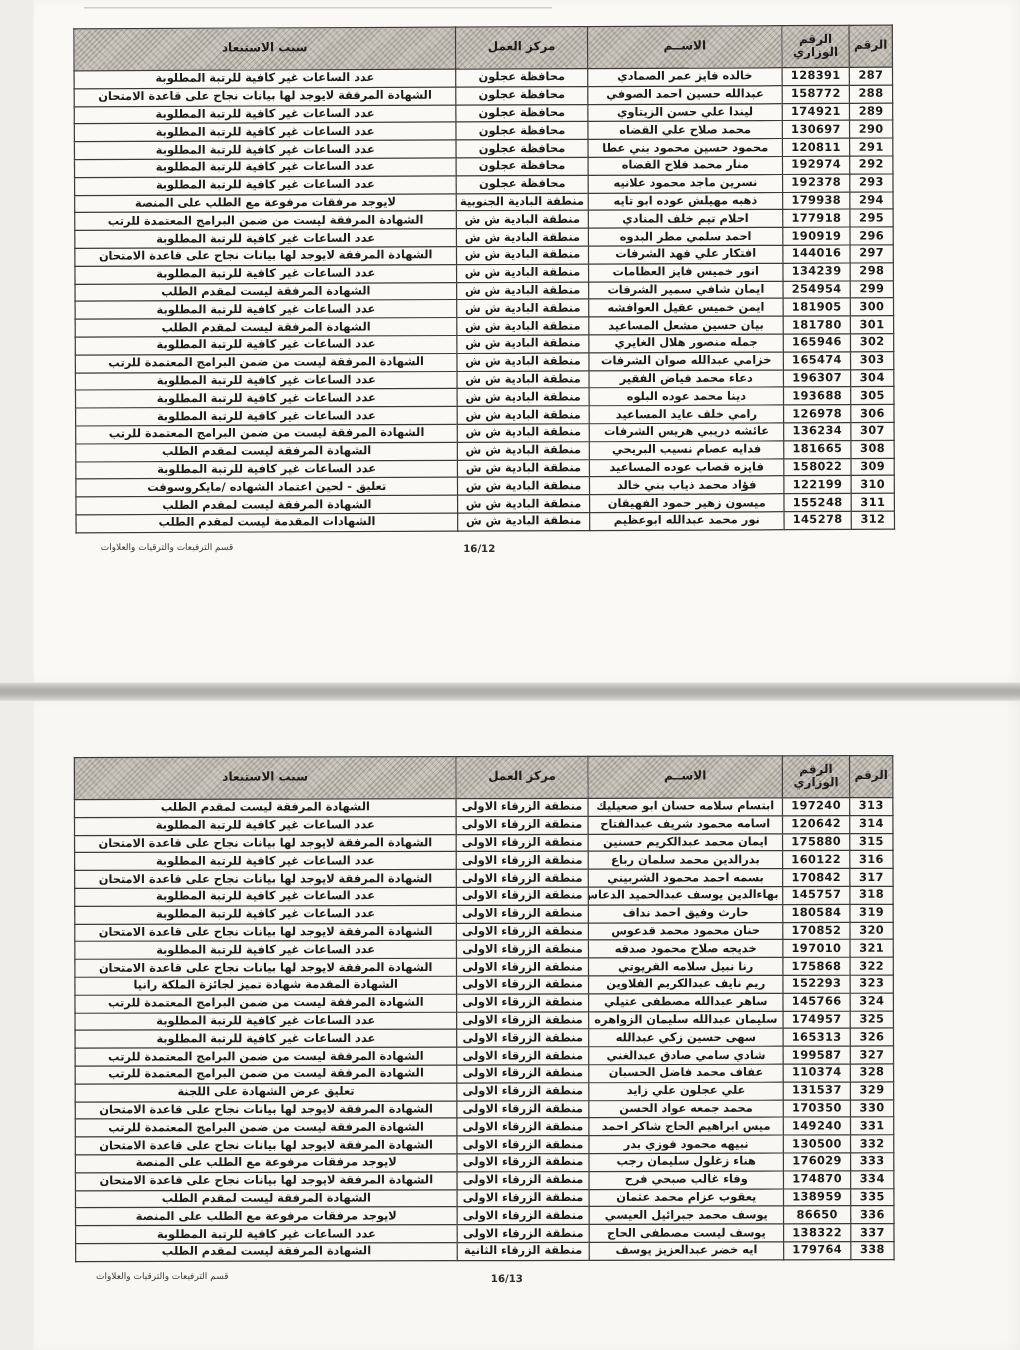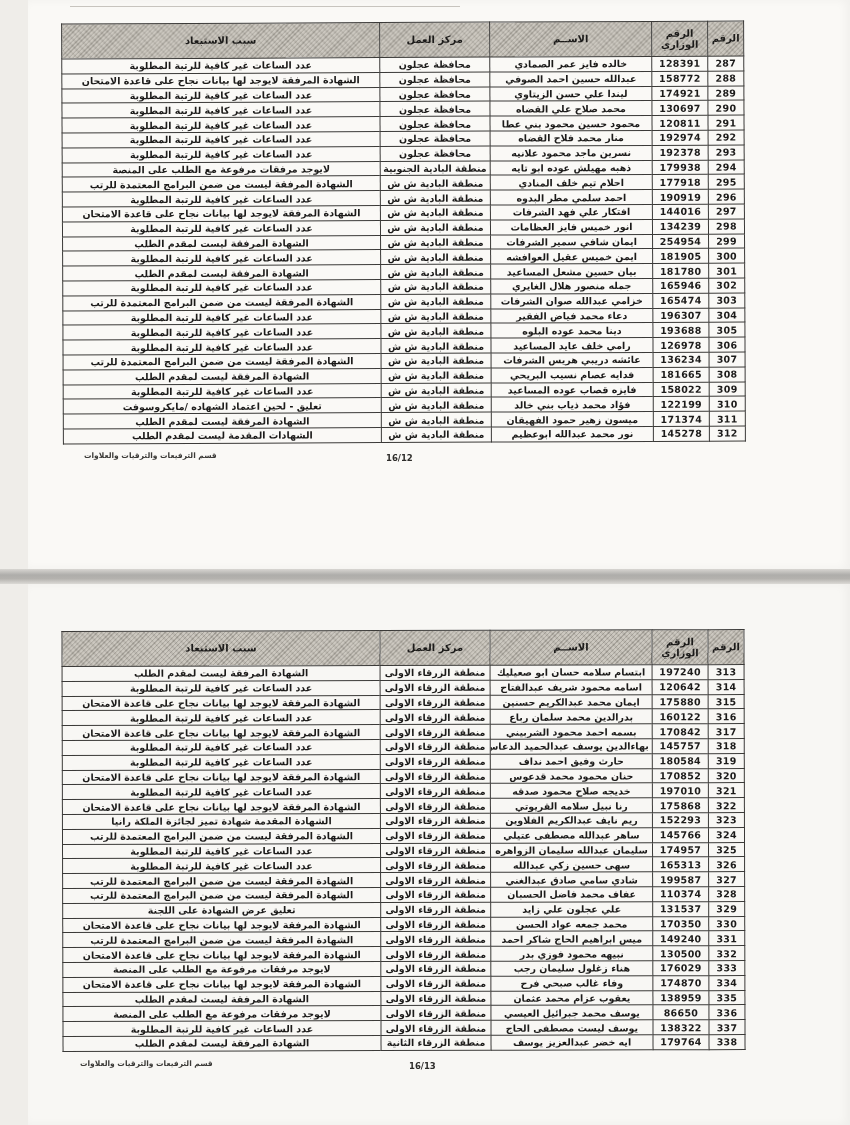--- a/index.html
+++ b/index.html
@@ -21,21 +21,21 @@
       text-align:center;vertical-align:middle;padding:0 3px;overflow:hidden;}
   table.scan td{height:13.8px;font-size:9.5px;white-space:nowrap;}
   table.scan th{height:34px;font-size:10px;line-height:1.15;
       background:
         repeating-linear-gradient(135deg, rgba(90,86,78,.28) 0 1px, rgba(214,210,202,.30) 1px 3px),
         repeating-linear-gradient(45deg, #b3afa7 0 2px, #c8c4bc 2px 5px);}
   col.c0{width:36px;} col.c1{width:56px;} col.c2{width:162px;} col.c3{width:110px;} col.c4{width:318px;}
   td.c0,td.c1{font-size:10px;letter-spacing:.3px;font-family:"DejaVu Sans",sans-serif;}
   td.c4{font-size:9.3px;}
 
-  .footer-dept{position:absolute;font-size:7.5px;font-weight:bold;color:#3a3936;direction:rtl;text-align:center;}
+  .footer-dept{position:absolute;font-size:7.5px;font-weight:normal;color:#3a3936;direction:rtl;text-align:center;}
   .footer-page{position:absolute;font-size:8.5px;font-weight:bold;color:#2e2d2b;}
   #dept1{top:451px;left:84px;} #pagenum1{top:453px;left:386px;}
   #dept2{top:1059px;left:80px;} #pagenum2{top:1061px;left:386px;margin-left:23px;}
 
   #watermark{position:absolute;left:282px;top:494px;width:300px;height:118px;z-index:5;}
 </style>
 </head>
 <body>
 
 <div id="canvas">
@@ -226,21 +226,21 @@
         </tr>
         <tr>
           <td class="c0">310</td>
           <td class="c1">122199</td>
           <td class="c2">فؤاد محمد ذياب بني خالد</td>
           <td class="c3">منطقة البادية ش ش</td>
           <td class="c4">تعليق - لحين اعتماد الشهاده /مايكروسوفت</td>
         </tr>
         <tr>
           <td class="c0">311</td>
-          <td class="c1">171374</td>
+          <td class="c1">155248</td>
           <td class="c2">ميسون زهير حمود الفهيقان</td>
           <td class="c3">منطقة البادية ش ش</td>
           <td class="c4">الشهادة المرفقة ليست لمقدم الطلب</td>
         </tr>
         <tr>
           <td class="c0">312</td>
           <td class="c1">145278</td>
           <td class="c2">نور محمد عبدالله ابوعظيم</td>
           <td class="c3">منطقة البادية ش ش</td>
           <td class="c4">الشهادات المقدمة ليست لمقدم الطلب</td>

